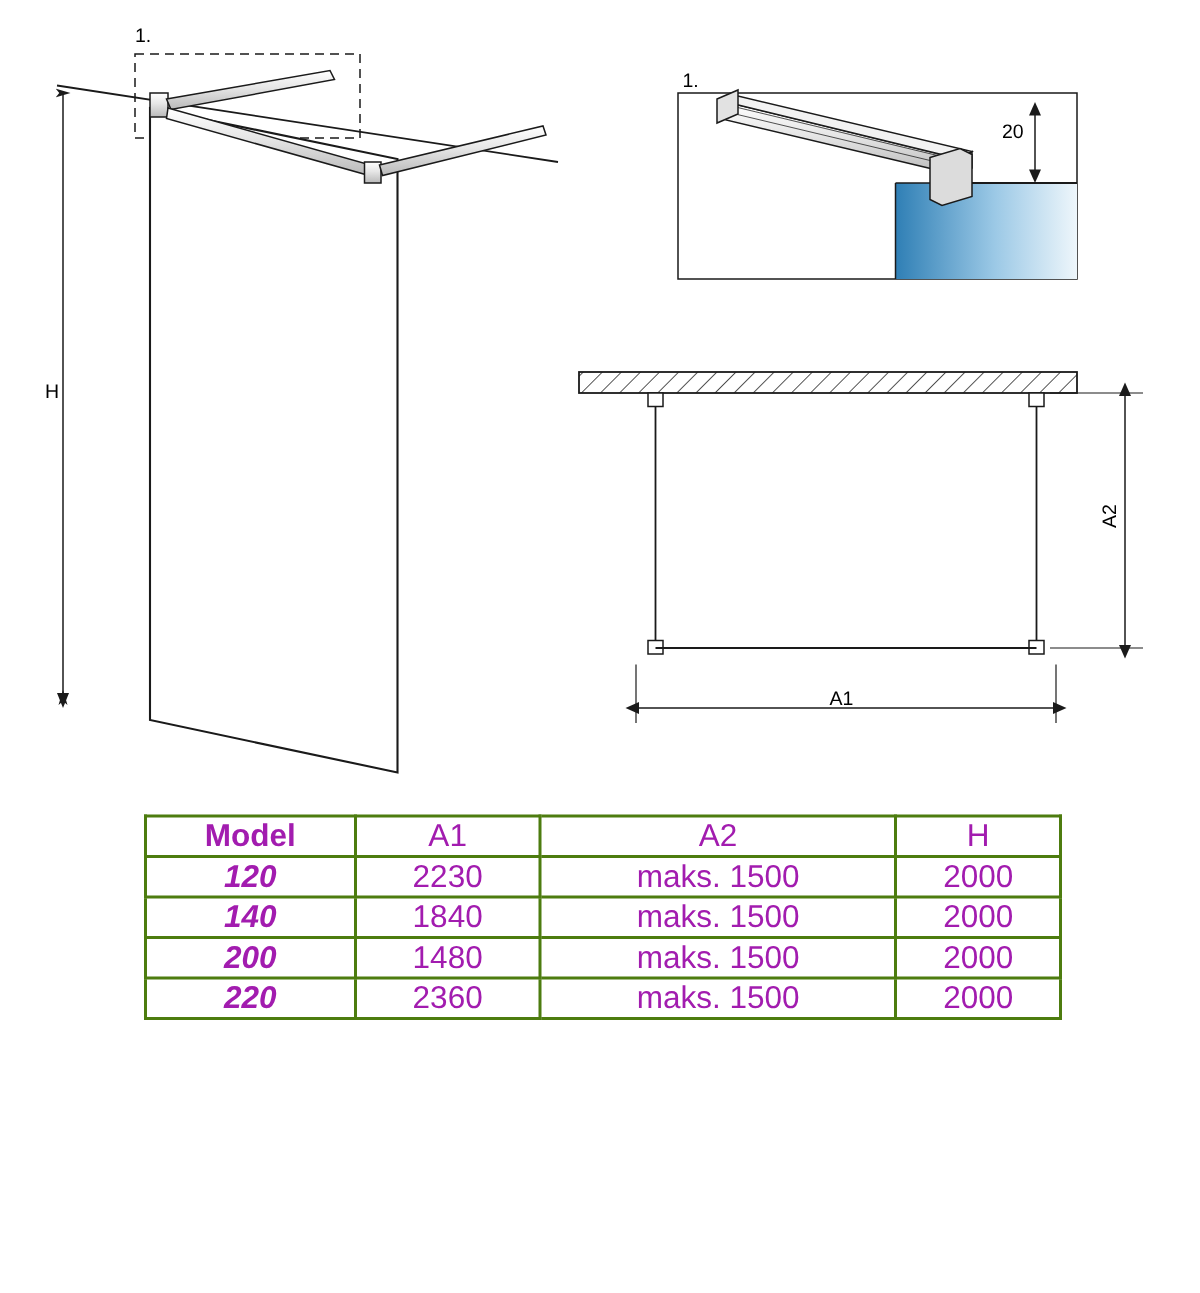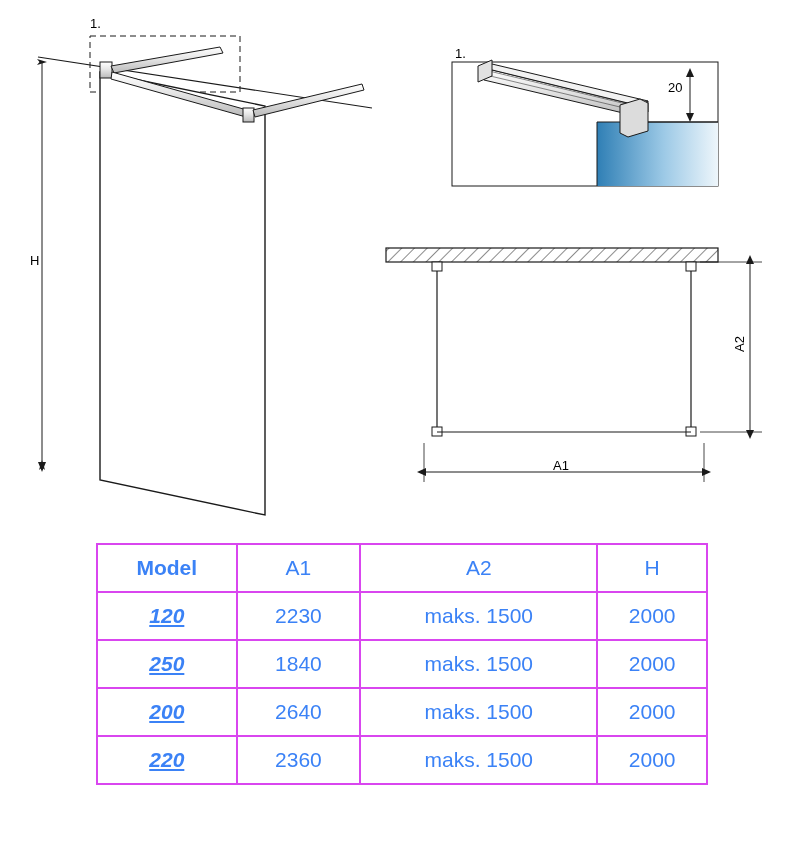--- a/index.html
+++ b/index.html
@@ -31,39 +31,38 @@
   
   #spec-table {
     position: absolute;
     left: 96px;
     top: 543px;
     width: 612px;
     border-collapse: collapse;
     background: #fff;
   }
   #spec-table td, #spec-table th {
-    border: 2px solid #d946ef;
+    border: 2px solid #4d7c0f;
     text-align: center;
     font-family: "Liberation Sans", sans-serif;
     font-size: 21px;
-    height: 48px;
+    height: 27px;
     padding: 0 4px;
-    color: #3b82f6;
+    color: #a21caf;
     font-weight: normal;
   }
   #spec-table thead th {
     font-size: 21px;
   }
   #spec-table thead th.model-head {
     font-weight: bold;
   }
   #spec-table tbody td.model-cell {
     font-weight: bold;
     font-style: italic;
-    text-decoration: underline;
   }
   .col-model { width: 140px; }
   .col-a1 { width: 124px; }
   .col-a2 { width: 238px; }
   .col-h  { width: 110px; }
 </style>
 </head>
 <body>
 
 <div id="page">
@@ -195,28 +194,28 @@
       </tr>
     </thead>
     <tbody>
       <tr>
         <td class="model-cell">120</td>
         <td>2230</td>
         <td>maks. 1500</td>
         <td>2000</td>
       </tr>
       <tr>
-        <td class="model-cell">250</td>
+        <td class="model-cell">140</td>
         <td>1840</td>
         <td>maks. 1500</td>
         <td>2000</td>
       </tr>
       <tr>
         <td class="model-cell">200</td>
-        <td>2640</td>
+        <td>1480</td>
         <td>maks. 1500</td>
         <td>2000</td>
       </tr>
       <tr>
         <td class="model-cell">220</td>
         <td>2360</td>
         <td>maks. 1500</td>
         <td>2000</td>
       </tr>
     </tbody>

